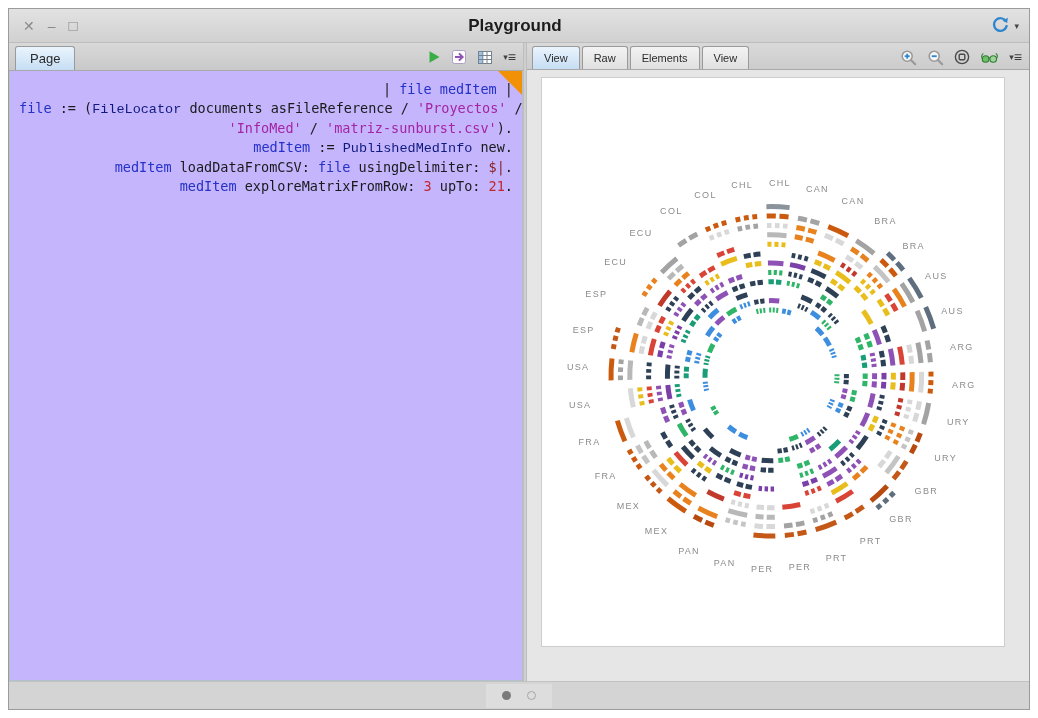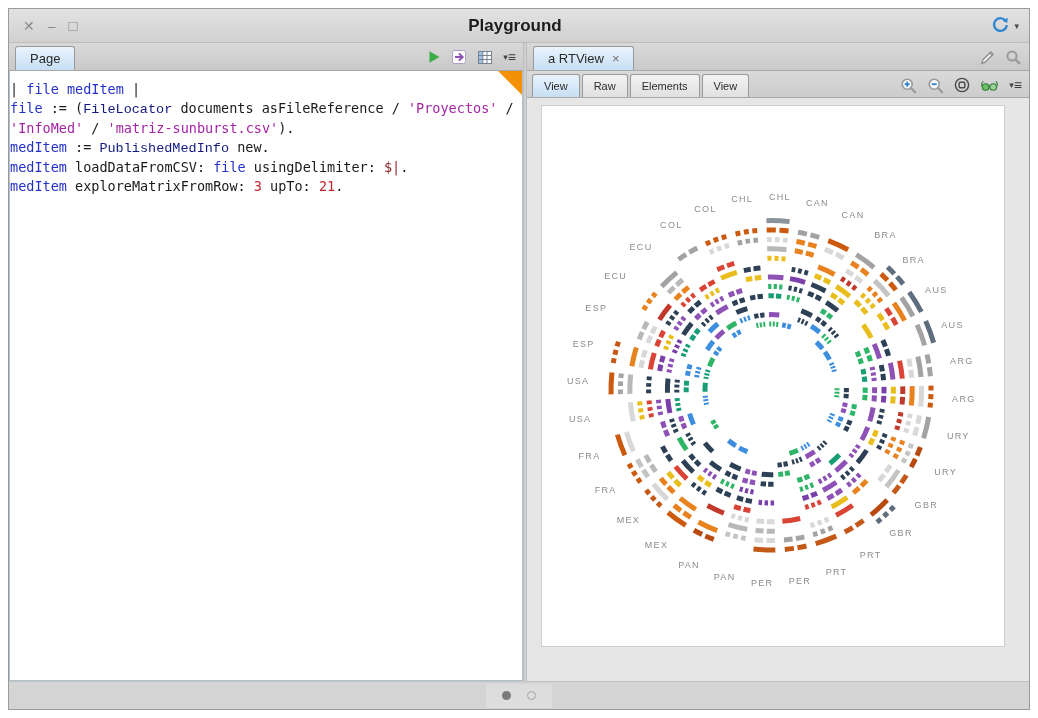--- a/index.html
+++ b/index.html
@@ -11,39 +11,39 @@
   
   .titlebar { height:34px; background:linear-gradient(#e2e2e2,#d1d1d1); border-bottom:1px solid #bdbdbd;
               display:flex; align-items:center; position:relative; flex:0 0 auto; }
   .win-controls { display:flex; align-items:center; gap:13px; padding-left:14px; }
   .win-btn { color:#8a8a8a; font-size:14px; line-height:14px; cursor:default; }
   .win-btn.max { font-size:15px; }
   .title { position:absolute; left:0; right:8px; text-align:center; font-size:17px; font-weight:600; color:#1c1c1c; pointer-events:none; }
   .title-right { position:absolute; right:10px; top:0; height:34px; display:flex; align-items:center; gap:5px; }
 
   
-  .main { flex:1 1 auto; display:flex; min-height:0; }
+  .main { flex:1 1 auto; display:flex; min-height:0;text-align:right; }
   .left-pane { width:514px; flex:0 0 auto; display:flex; flex-direction:column; min-height:0; }
   .divider { width:4px; background:#cfcfcf; border-left:1px solid #bdbdbd; border-right:1px solid #bdbdbd; flex:0 0 auto; }
   .right-pane { flex:1 1 auto; display:flex; flex-direction:column; min-width:0; min-height:0; }
 
   
   .tabrow { height:28px; background:linear-gradient(#d9d9d9,#c9c9c9); border-bottom:1px solid #a9a9a9;
             display:flex; align-items:flex-end; flex:0 0 auto; position:relative; }
   .tab { height:24px; margin-left:6px; padding:0 14px; display:flex; align-items:center; gap:8px;
          font-size:13px; color:#2b2b2b; border:1px solid #9a9a9a; border-bottom:none;
          border-radius:3px 3px 0 0; background:linear-gradient(#f2f2f2,#dedede); }
   .tab.selected { background:linear-gradient(#eaf4fd,#c6def4); }
   .tab-close { color:#6d6d6d; font-size:13px; }
   .row-icons { position:absolute; right:8px; top:0; height:28px; display:flex; align-items:center; gap:10px; }
   .row-icons .ic { display:flex; align-items:center; }
 
   
-  .editor { flex:1 1 auto; background:#ffffff; border:1px solid #b3c1cb; border-top:none; position:relative;
-            padding:9px 0; overflow:hidden; }
+  .editor { flex:1 1 auto; background:#c4b5fd; border:1px solid #b3c1cb; border-top:none; position:relative;
+            padding:9px 9px; overflow:hidden; }
   .fold { position:absolute; top:0; right:0; width:0; height:0;
           border-top:24px solid #f39106; border-left:24px solid transparent; }
   .code { font-family:"DejaVu Sans Mono","Liberation Mono",monospace; font-size:13.5px; line-height:19px; color:#1a1a1a; white-space:pre; }
   .tk-p { color:#1a1a1a; }
   .tk-v { color:#2431c8; }
   .tk-c { color:#101a7e;font-family:Liberation Mono, monospace; }
   .tk-s { color:#a424a4; }
   .tk-n { color:#c22730; }
   .tk-x { color:#8a1f1f; }
 
@@ -131,40 +131,20 @@
       </div>
       <div class="editor">
         <div class="fold"></div>
         <div class="code" id="code-area"><div><span class="tk-p">| </span><span class="tk-v">file</span><span class="tk-p"> </span><span class="tk-v">medItem</span><span class="tk-p"> |</span></div><div><span class="tk-v">file</span><span class="tk-p"> := (</span><span class="tk-c">FileLocator</span><span class="tk-p"> documents asFileReference / </span><span class="tk-s">'Proyectos'</span><span class="tk-p"> /</span></div><div><span class="tk-s">'InfoMed'</span><span class="tk-p"> / </span><span class="tk-s">'matriz-sunburst.csv'</span><span class="tk-p">).</span></div><div><span class="tk-v">medItem</span><span class="tk-p"> := </span><span class="tk-c">PublishedMedInfo</span><span class="tk-p"> new.</span></div><div><span class="tk-v">medItem</span><span class="tk-p"> loadDataFromCSV: </span><span class="tk-v">file</span><span class="tk-p"> usingDelimiter: </span><span class="tk-x">$|</span><span class="tk-p">.</span></div><div><span class="tk-v">medItem</span><span class="tk-p"> exploreMatrixFromRow: </span><span class="tk-n">3</span><span class="tk-p"> upTo: </span><span class="tk-n">21</span><span class="tk-p">.</span></div></div>
       </div>
     </div>
 
     <div class="divider"></div>
 
     <div class="right-pane">
-      <div class="tabrow">
-        <div class="tab selected">
-          <span>a RTView</span>
-          <span class="tab-close">×</span>
-        </div>
-        <div class="row-icons">
-          <span class="ic">
-            <svg width="15" height="15" viewBox="0 0 16 16">
-                <path d="M2 14.2 L3.1 10.6 L11.6 2.1 L14 4.5 L5.5 13 L2 14.2 Z" fill="#f4f4f4" stroke="#8a8a8a" stroke-width="1.3"></path>
-                <path d="M10.4 3.3 L12.8 5.7" stroke="#8a8a8a" stroke-width="1.1"></path>
-              </svg>
-          </span>
-          <span class="ic">
-            <svg width="16" height="16" viewBox="0 0 16 16">
-                <circle cx="7" cy="7" r="4.6" fill="none" stroke="#9a9a9a" stroke-width="2"></circle>
-                <line x1="10.6" y1="10.6" x2="14.2" y2="14.2" stroke="#9a9a9a" stroke-width="2.4" stroke-linecap="round"></line>
-              </svg>
-          </span>
-        </div>
-      </div>
       <div class="subtabrow">
         <div class="subtab selected">
             <span>View</span>
           </div>
         <div class="subtab">
             <span>Raw</span>
           </div>
         <div class="subtab">
             <span>Elements</span>
           </div>

